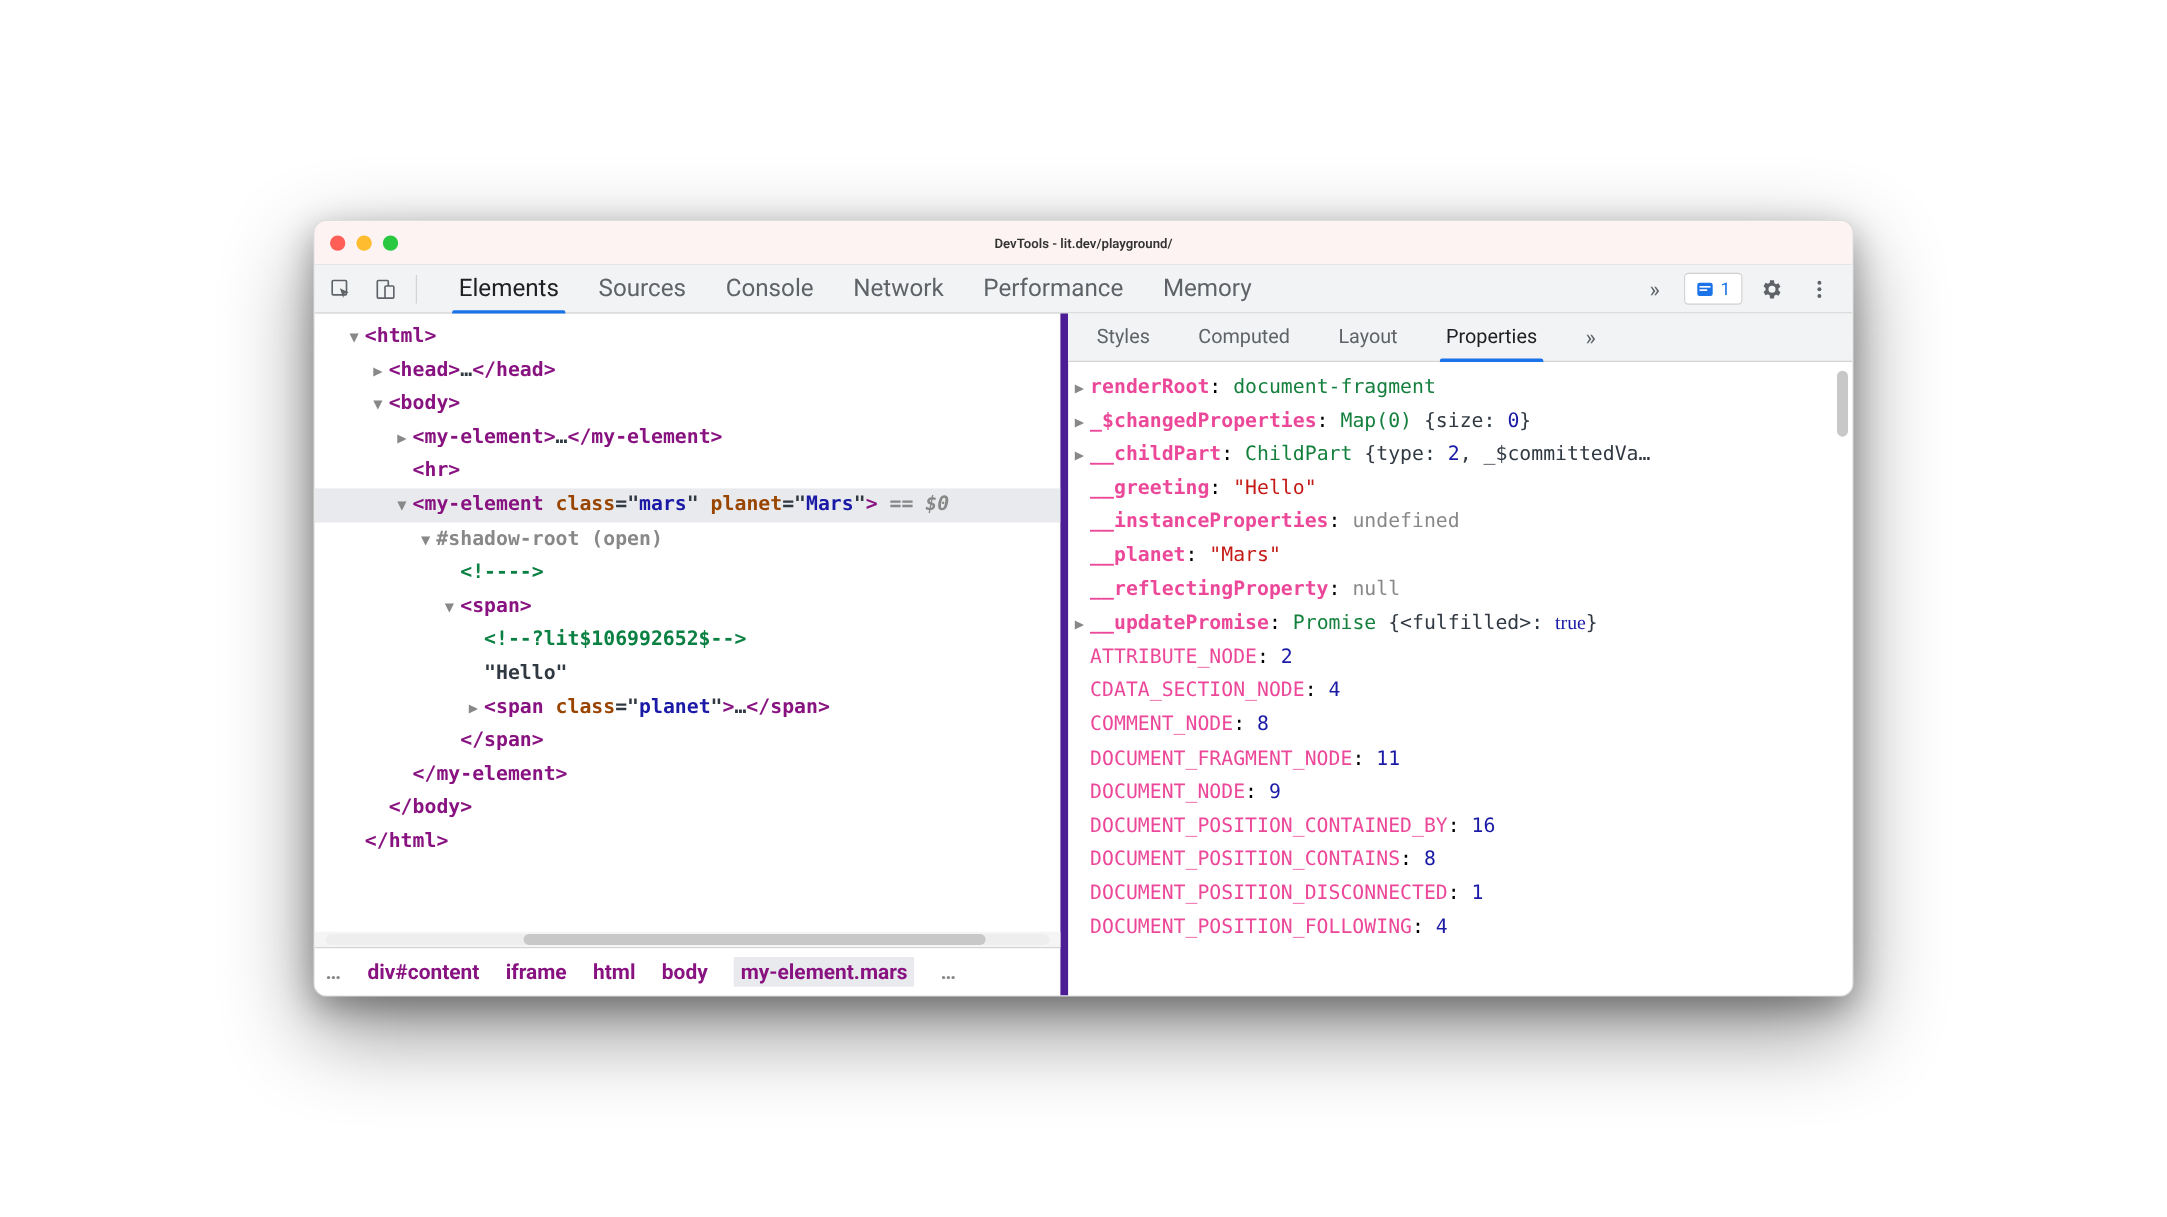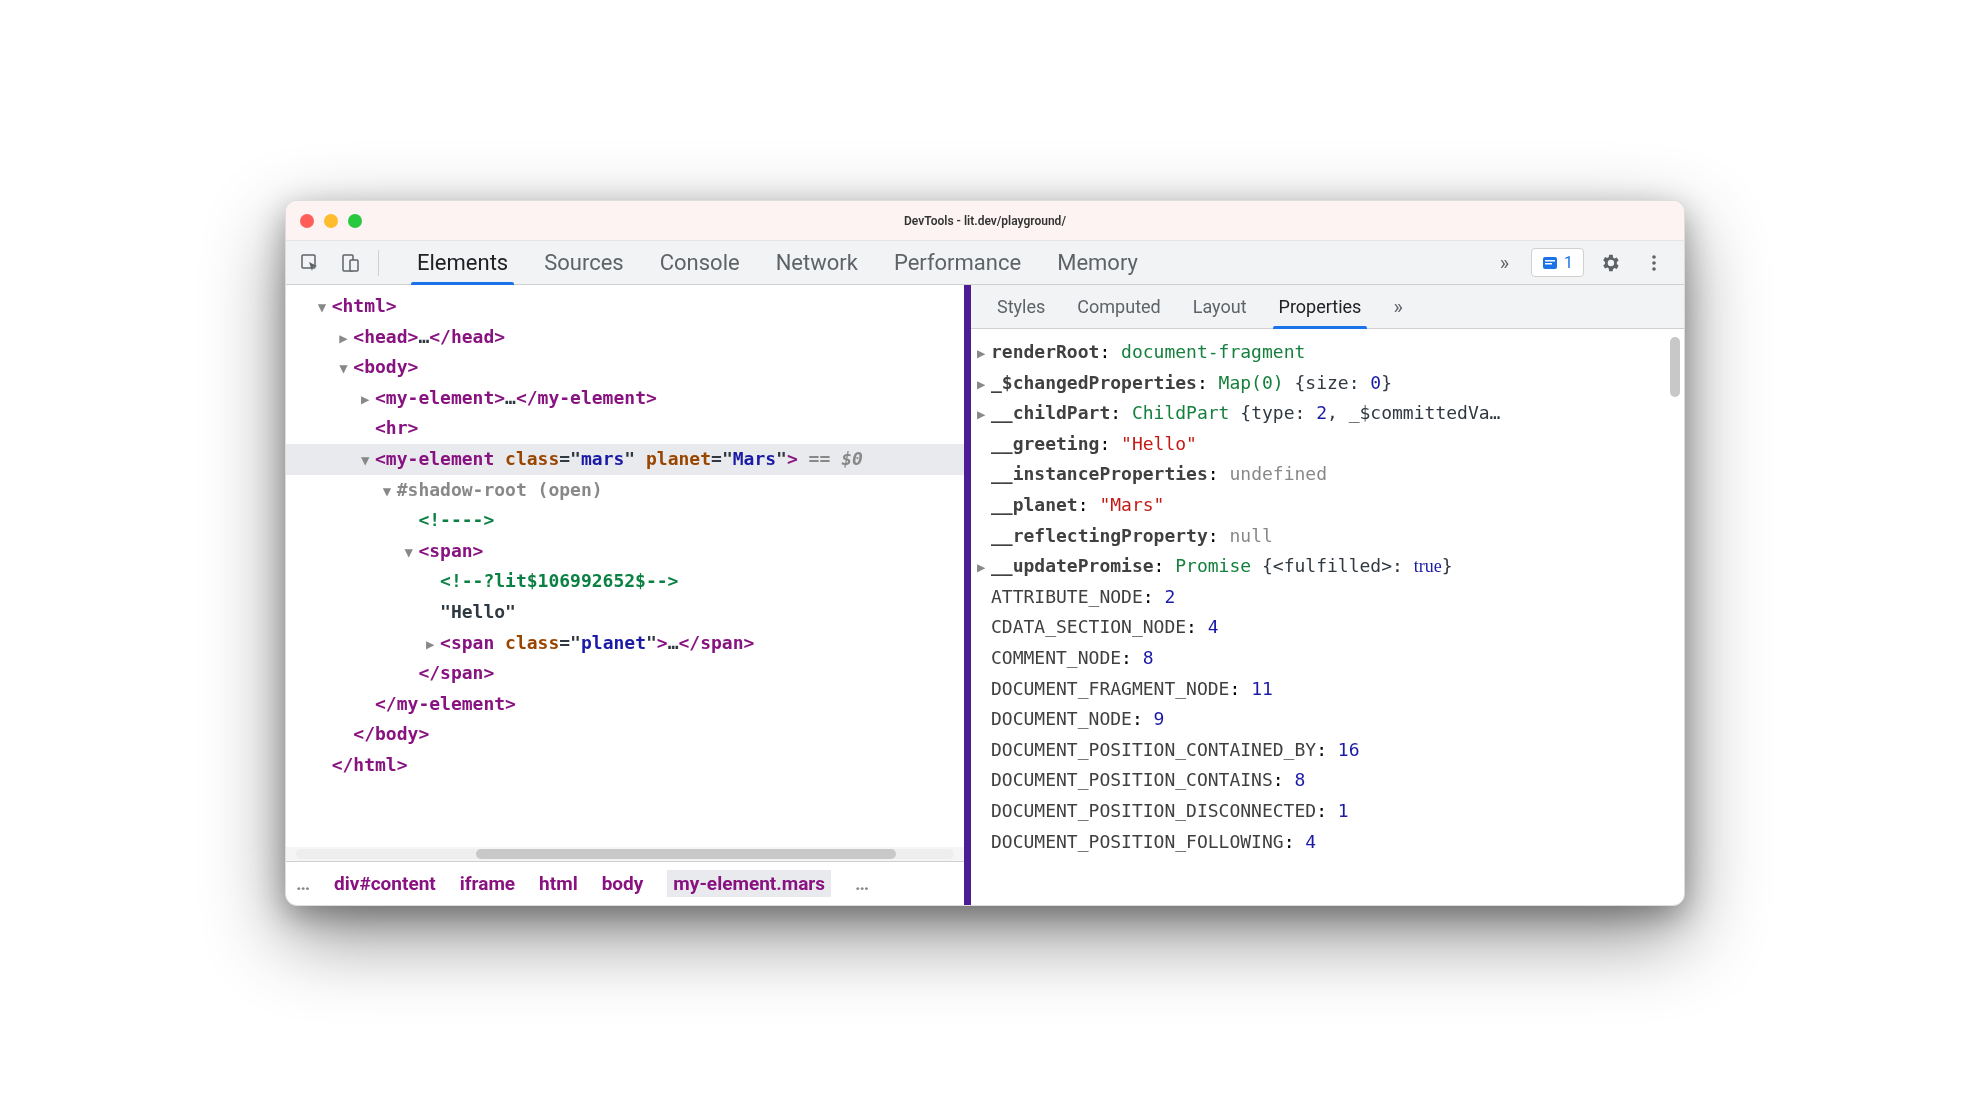--- a/index.html
+++ b/index.html
@@ -64,27 +64,27 @@
   .text-node { color: #303942; }
   .shadow { color: #888; }
   .sel-mark { color:#888; font-style:italic;}
   .hscroll { height:14px; background:#f5f5f5;}
   .hscroll-track{height:10px; margin:2px 10px; background:#eee; border-radius:5px; position:relative;}
   .hscroll-thumb{position:absolute; left:180px; width:420px; height:10px; background:#c8c8c8; border-radius:5px;}
   .breadcrumb { border-top:1px solid #d0d0d0; height:44px; display:flex; align-items:center; padding:0 10px; gap:24px; font-size:19px; color:#881280;}
   .breadcrumb .ell{color:#888;}
   .breadcrumb .crumb{cursor:pointer;}
   .breadcrumb .crumb.sel{background:#e8eaed; padding:2px 6px;}
-  .subtabs { border-bottom:1px solid #d0d0d0; background:#f1f3f4; height:44px; display:flex; align-items:center; padding:0 10px; gap:0;}
+  .subtabs { border-bottom:1px solid #d0d0d0; background:#f1f3f4; height:44px; display:flex; align-items:center; padding:0 10px; gap:12px;}
   .subtab { padding:0 16px; height:44px; display:flex; align-items:center; font-size:18px; color:#5f6368; cursor:pointer; position:relative;}
   .subtab.active { color:#202124; }
   .subtab.active::after{content:"";position:absolute;bottom:0;left:10px;right:10px;height:3px;background:#1a73e8;border-radius:2px 2px 0 0;}
   .props { flex:1; overflow:auto; padding:8px 6px; font-family: Menlo, Consolas, monospace; font-size:18px; line-height:1.7; position:relative;}
   .prop-line { white-space: pre; }
-  .pk { color:#404040; }
+  .pk { color:#ec4899; }
   .pk.b { font-weight:700; }
   .pv-class { color:#15803d; }
   .pv-str { color:#c41a16; }
   .pv-num { color:#1a1aa6; }
   .pv-bool { color:#1a1aa6;font-family:Liberation Serif, serif; }
   .pv-undef { color:#888; }
   .pv-obj { color:#303942; }
   .props-scroll { position:absolute; top:8px; right:4px; width:10px; height:60px; background:#c8c8c8; border-radius:5px;}
 </style>
 </head>

